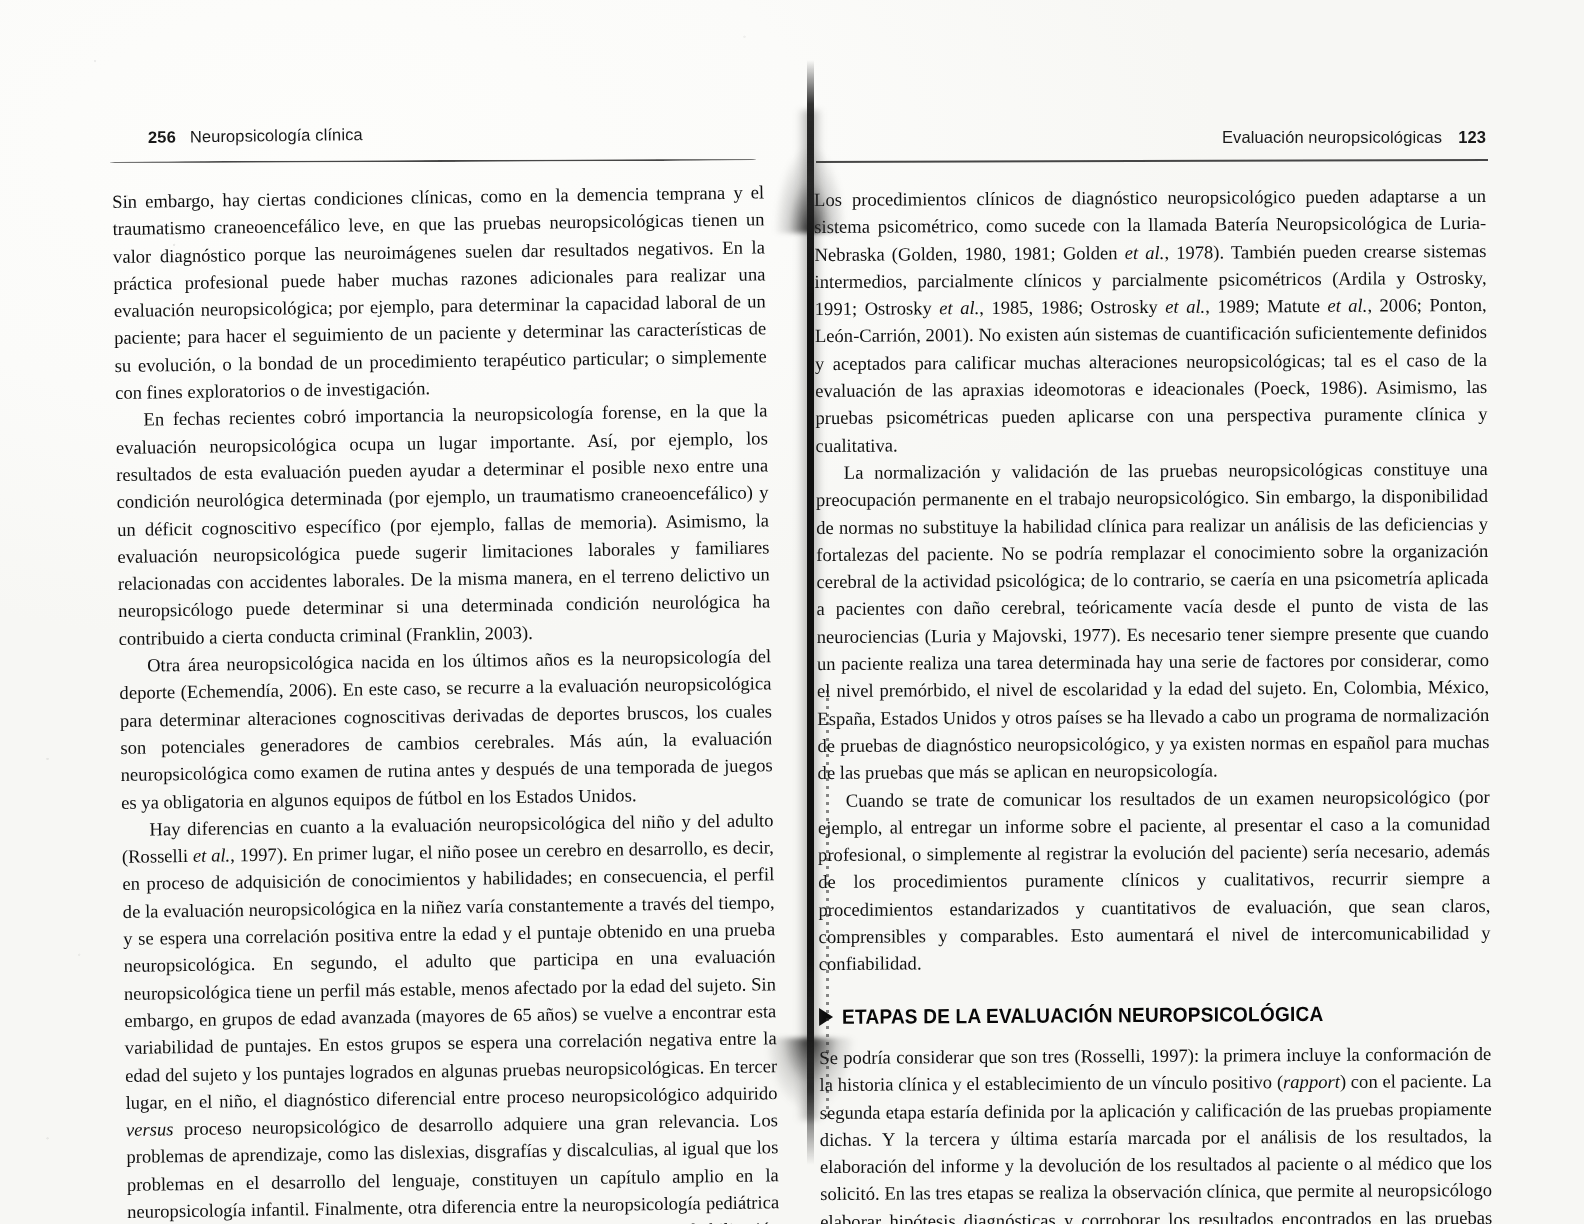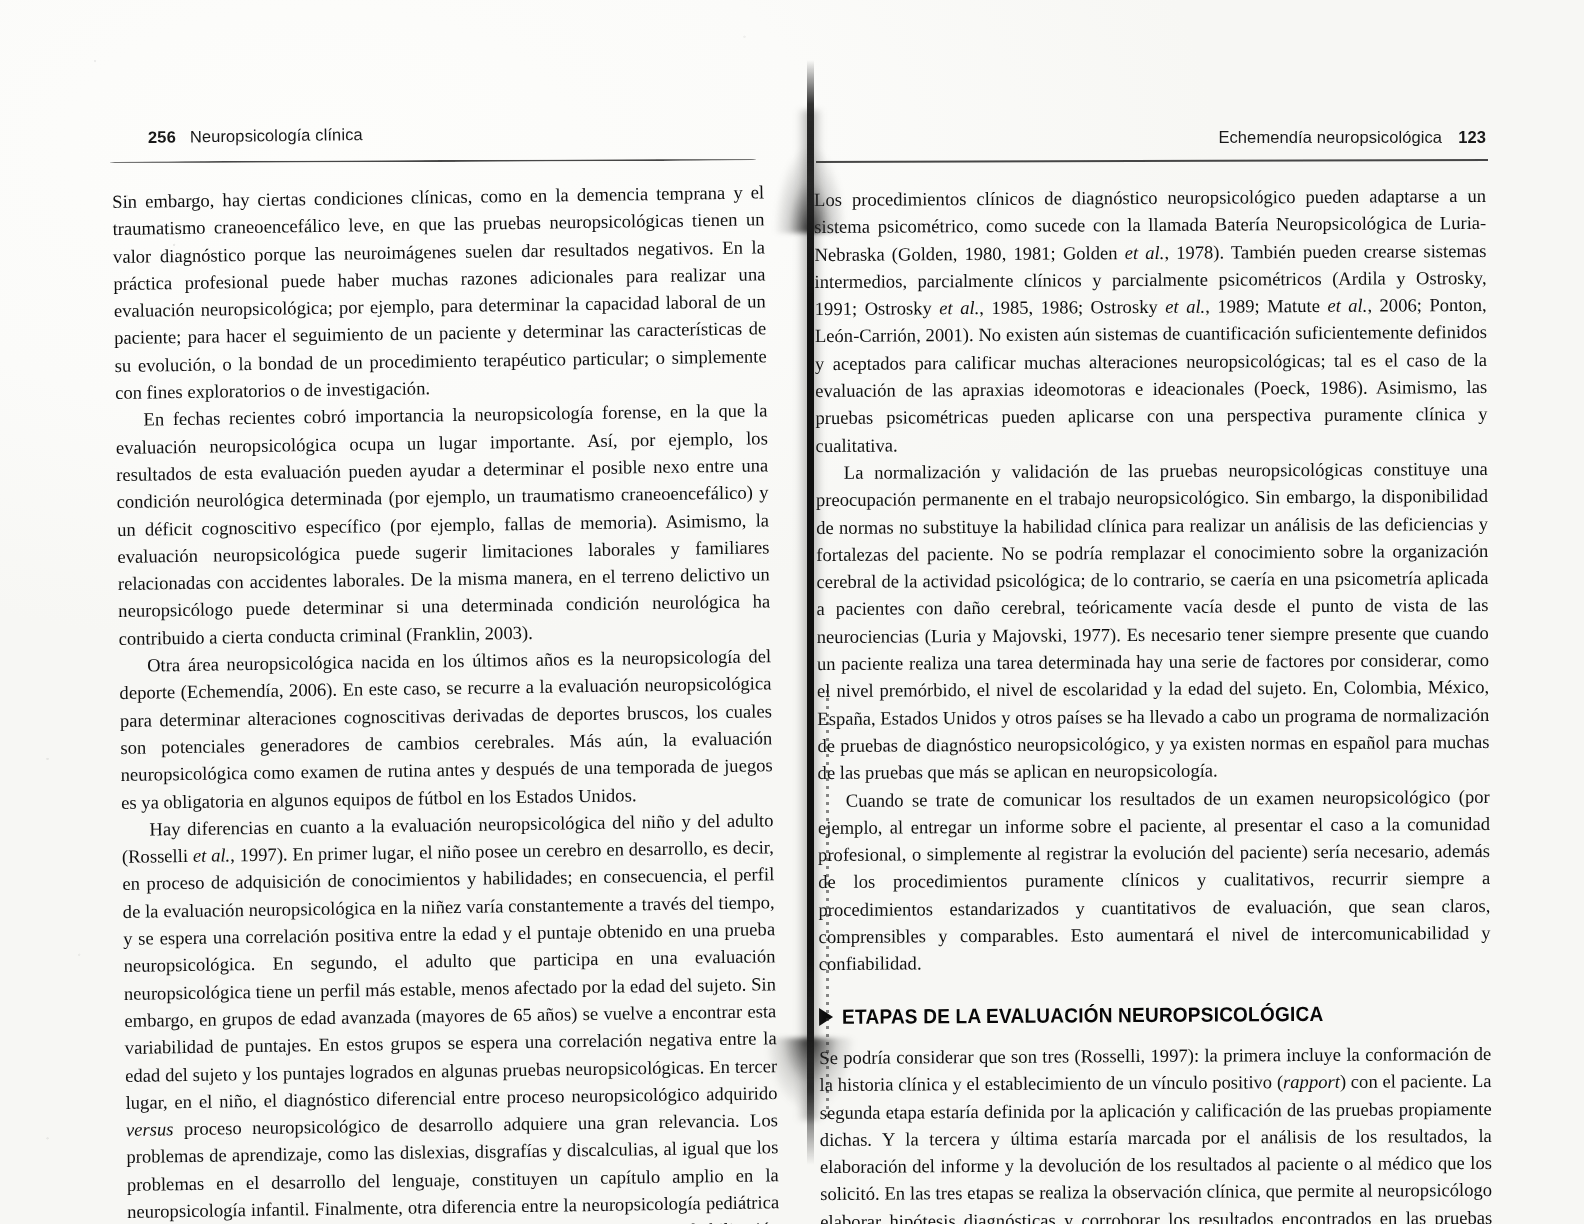--- a/index.html
+++ b/index.html
@@ -232,21 +232,21 @@
         <p class="noind">Sin embargo, hay ciertas condiciones clínicas, como en la demencia temprana y el traumatismo craneoencefálico leve, en que las pruebas neuropsicológicas tienen un valor diagnóstico porque las neuroimágenes suelen dar resultados negativos. En la práctica profesional puede haber muchas razones adicionales para realizar una evaluación neuropsicológica; por ejemplo, para determinar la capacidad laboral de un paciente; para hacer el seguimiento de un paciente y determinar las características de su evolución, o la bondad de un procedimiento terapéutico particular; o simplemente con fines exploratorios o de investigación.</p>
         <p>En fechas recientes cobró importancia la neuropsicología forense, en la que la evaluación neuropsicológica ocupa un lugar importante. Así, por ejemplo, los resultados de esta evaluación pueden ayudar a determinar el posible nexo entre una condición neurológica determinada (por ejemplo, un traumatismo craneoencefálico) y un déficit cognoscitivo específico (por ejemplo, fallas de memoria). Asimismo, la evaluación neuropsicológica puede sugerir limitaciones laborales y familiares relacionadas con accidentes laborales. De la misma manera, en el terreno delictivo un neuropsicólogo puede determinar si una determinada condición neurológica ha contribuido a cierta conducta criminal (Franklin, 2003).</p>
         <p>Otra área neuropsicológica nacida en los últimos años es la neuropsicología del deporte (Echemendía, 2006). En este caso, se recurre a la evaluación neuropsicológica para determinar alteraciones cognoscitivas derivadas de deportes bruscos, los cuales son potenciales generadores de cambios cerebrales. Más aún, la evaluación neuropsicológica como examen de rutina antes y después de una temporada de juegos es ya obligatoria en algunos equipos de fútbol en los Estados Unidos.</p>
         <p><span>Hay diferencias en cuanto a la evaluación neuropsicológica del niño y del adulto (Rosselli </span><i>et al.</i><span>, 1997). En primer lugar, el niño posee un cerebro en desarrollo, es decir, en proceso de adquisición de conocimientos y habilidades; en consecuencia, el perfil de la evaluación neuropsicológica en la niñez varía constantemente a través del tiempo, y se espera una correlación positiva entre la edad y el puntaje obtenido en una prueba neuropsicológica. En segundo, el adulto que participa en una evaluación neuropsicológica tiene un perfil más estable, menos afectado por la edad del sujeto. Sin embargo, en grupos de edad avanzada (mayores de 65 años) se vuelve a encontrar esta variabilidad de puntajes. En estos grupos se espera una correlación negativa entre la edad del sujeto y los puntajes logrados en algunas pruebas neuropsicológicas. En tercer lugar, en el niño, el diagnóstico diferencial entre proceso neuropsicológico adquirido </span><i>versus</i><span> proceso neuropsicológico de desarrollo adquiere una gran relevancia. Los problemas de aprendizaje, como las dislexias, disgrafías y discalculias, al igual que los problemas en el desarrollo del lenguaje, constituyen un capítulo amplio en la neuropsicología infantil. Finalmente, otra diferencia entre la neuropsicología pediátrica y la neuropsicología del adulto estaría centrada en la capacidad de rehabilitación espontánea. El cerebro infantil es mucho más plástico y, en consecuencia, la recuperación es significativamente mayor en niños que en adultos (Reynolds, 1989).</span></p>
       </div>
     </div>
 
     <div class="page" id="page-right">
 
       <div class="runhead">
-        <span class="ttl">Echemendía neuropsicológica</span><span class="folio">123</span>
+        <span class="ttl">Evaluación neuropsicológicas</span><span class="folio">123</span>
       </div>
 
       <div class="head-rule"></div>
 
       <div class="col">
         <p class="noind"><span>Los procedimientos clínicos de diagnóstico neuropsicológico pueden adaptarse a un sistema psicométrico, como sucede con la llamada Batería Neuropsicológica de Luria-Nebraska (Golden, 1980, 1981; Golden </span><i>et al.</i><span>, 1978). También pueden crearse sistemas intermedios, parcialmente clínicos y parcialmente psicométricos (Ardila y Ostrosky, 1991; Ostrosky </span><i>et al.</i><span>, 1985, 1986; Ostrosky </span><i>et al.</i><span>, 1989; Matute </span><i>et al.</i><span>, 2006; Ponton, León-Carrión, 2001). No existen aún sistemas de cuantificación suficientemente definidos y aceptados para calificar muchas alteraciones neuropsicológicas; tal es el caso de la evaluación de las apraxias ideomotoras e ideacionales (Poeck, 1986). Asimismo, las pruebas psicométricas pueden aplicarse con una perspectiva puramente clínica y cualitativa.</span></p>
 
         <p>La normalización y validación de las pruebas neuropsicológicas constituye una preocupación permanente en el trabajo neuropsicológico. Sin embargo, la disponibilidad de normas no substituye la habilidad clínica para realizar un análisis de las deficiencias y fortalezas del paciente. No se podría remplazar el conocimiento sobre la organización cerebral de la actividad psicológica; de lo contrario, se caería en una psicometría aplicada a pacientes con daño cerebral, teóricamente vacía desde el punto de vista de las neurociencias (Luria y Majovski, 1977). Es necesario tener siempre presente que cuando un paciente realiza una tarea determinada hay una serie de factores por considerar, como el nivel premórbido, el nivel de escolaridad y la edad del sujeto. En, Colombia, México, España, Estados Unidos y otros países se ha llevado a cabo un programa de normalización de pruebas de diagnóstico neuropsicológico, y ya existen normas en español para muchas de las pruebas que más se aplican en neuropsicología.</p>
 
         <p>Cuando se trate de comunicar los resultados de un examen neuropsicológico (por ejemplo, al entregar un informe sobre el paciente, al presentar el caso a la comunidad profesional, o simplemente al registrar la evolución del paciente) sería necesario, además de los procedimientos puramente clínicos y cualitativos, recurrir siempre a procedimientos estandarizados y cuantitativos de evaluación, que sean claros, comprensibles y comparables. Esto aumentará el nivel de intercomunicabilidad y confiabilidad.</p>

